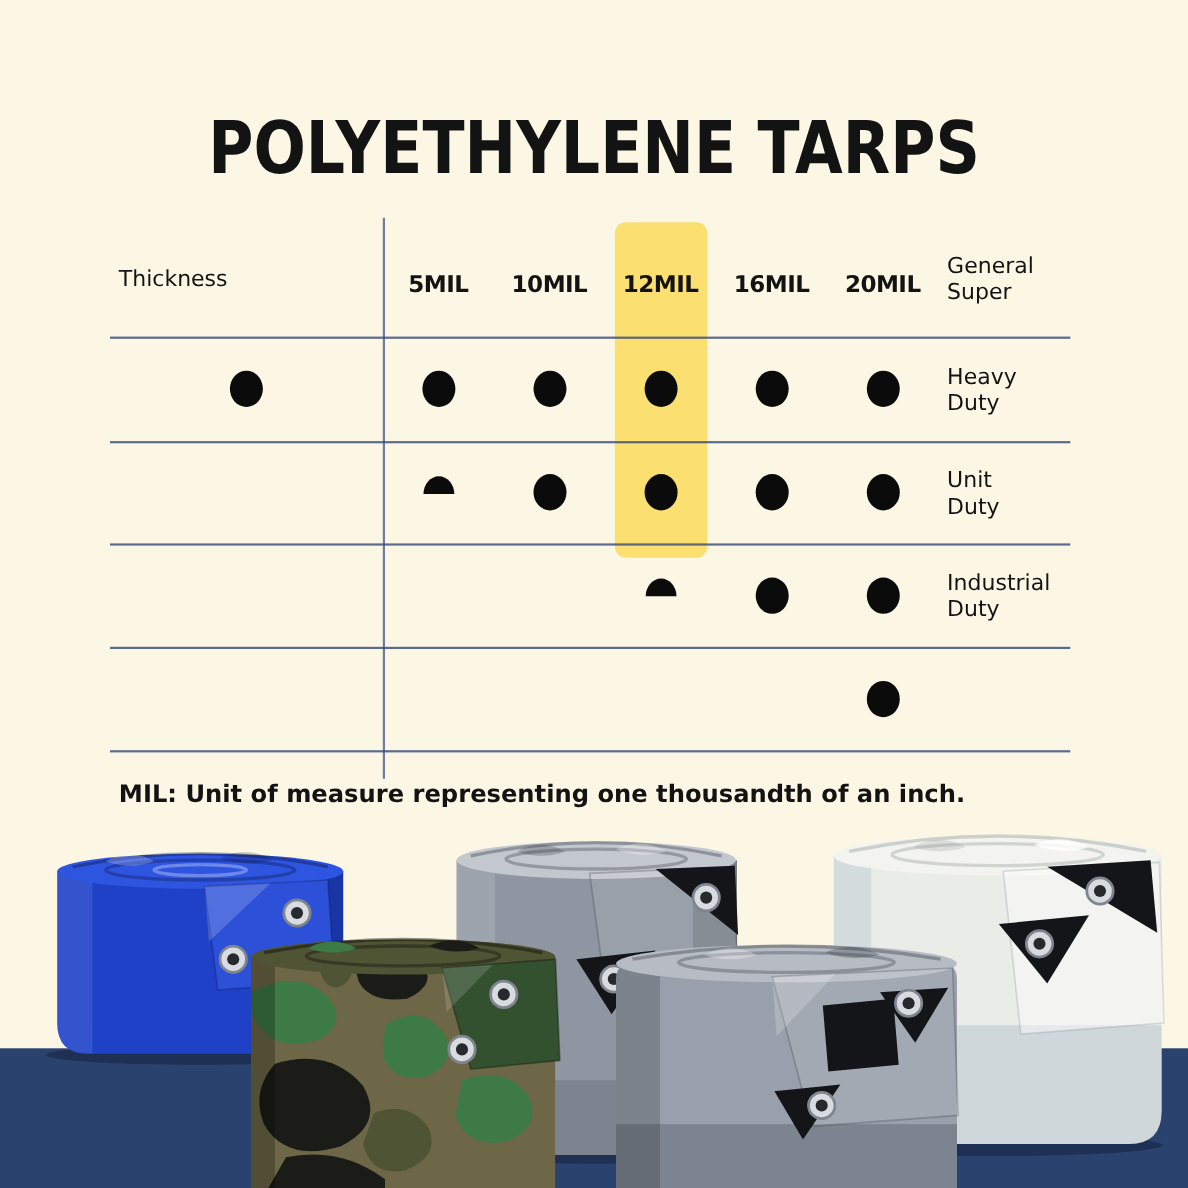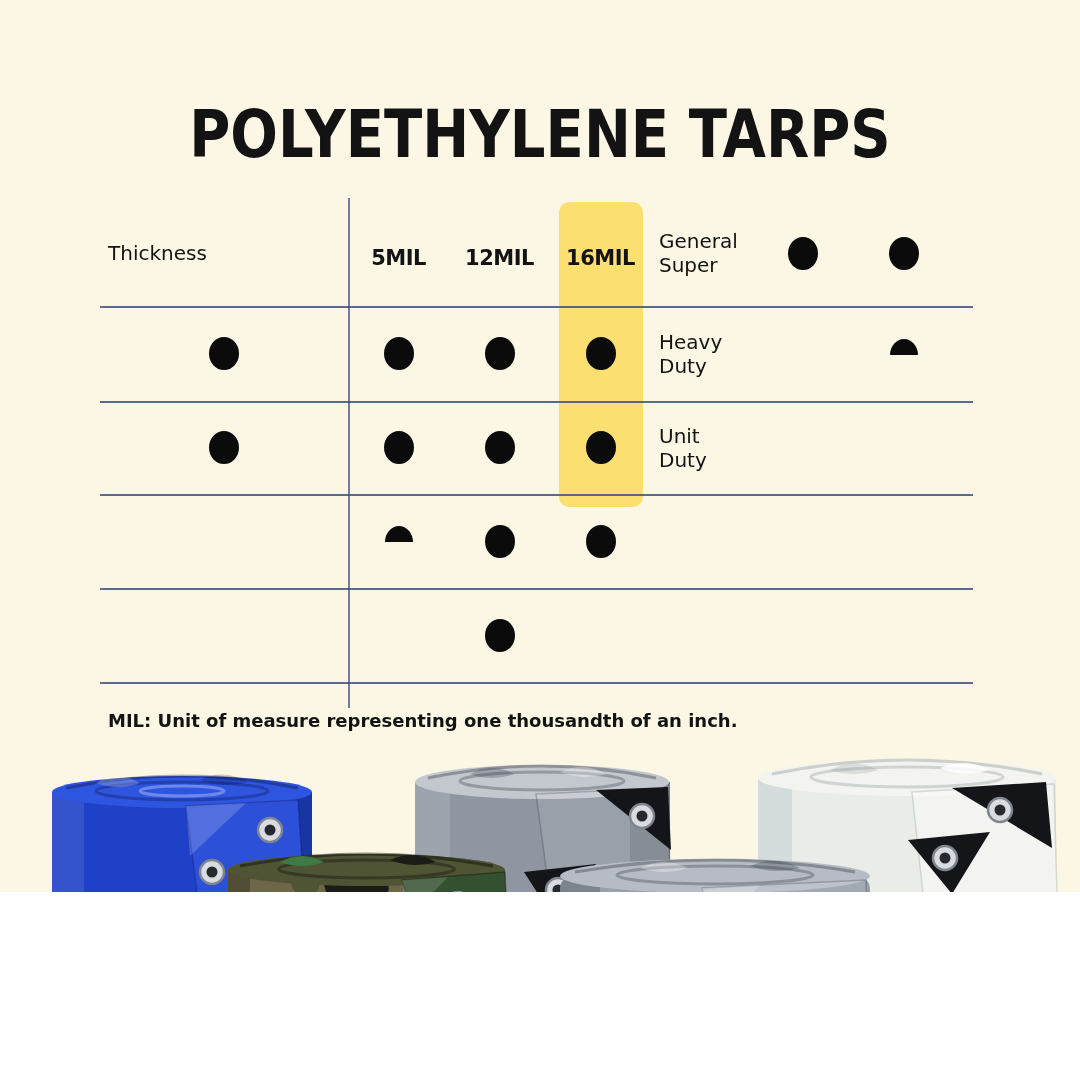--- a/index.html
+++ b/index.html
@@ -1,17 +1,17 @@
 <!DOCTYPE html>
 <html style="--bg: #FBF7E4; --highlight: #FBDF70; --line: #33477A; --dot: #0B0B0B; --text: #131313; --band: #2A436E;"><head>
 <meta charset="utf-8">
 <style>
   html,body{margin:0;padding:0;}
   .canvas{
-    position:relative;width:1080px;height:892px;overflow:hidden;
+    position:relative;width:1080px;height:1080px;overflow:hidden;
     background:var(--bg,#FBF7E4);
     font-family:"DejaVu Sans","Liberation Sans",sans-serif;
     color:var(--text,#131313);
   }
   
   .title{
     position:absolute;top:96px;left:0;width:1080px;margin:0;
     text-align:center;font-size:66px;font-weight:bold;letter-spacing:0px;
     transform:scaleX(.85);transform-origin:center;white-space:nowrap;
   }
@@ -30,21 +30,21 @@
     grid-template-rows:106px 95px 93px 94px 94px;
   }
   .c-cell{display:flex;align-items:center;justify-content:center;}
   .c-corner,.c-label{justify-content:flex-start;padding-left:8px;font-size:20px;font-weight:normal;}
   .c-head{font-size:21px;font-weight:bold;letter-spacing:-.5px;padding-top:10px;}
   .dot{width:30px;height:33px;border-radius:50%;background:var(--dot,#0B0B0B);}
   .dot.half{width:28px;height:16px;border-radius:14px 14px 0 0 / 16px 16px 0 0;transform:translateY(-7px);}
   
   .footnote{
     position:absolute;left:108px;top:710px;margin:0;
-    font-size:18px;font-weight:bold;
+    font-size:22px;font-weight:bold;
   }
   
   .band{position:absolute;left:0;top:953px;width:1080px;height:127px;background:var(--band,#2A436E);z-index:1;}
   .tarps{position:absolute;left:0;top:752px;width:1080px;height:330px;z-index:2;}
 </style>
 </head>
 <body>
 
 <div class="canvas">
 
@@ -54,22 +54,24 @@
     <div class="highlight" id="highlight-band" style="left: 458.5px;"></div>
     <div class="hline hl1"></div>
     <div class="hline hl2"></div>
     <div class="hline hl3"></div>
     <div class="hline hl4"></div>
     <div class="hline hl5"></div>
     <div class="vline"></div>
     <div class="grid" id="matrix-grid">
         <div class="c-cell c-corner">Thickness</div>
         <div class="c-cell c-head">5MIL</div>
+        <div class="c-cell c-head">10MIL</div>
         <div class="c-cell c-head">12MIL</div>
         <div class="c-cell c-head">16MIL</div>
+        <div class="c-cell c-head">20MIL</div>
         <div class="c-cell c-label">General Super</div>
         <div class="c-cell c-dotcell">
           <span class="dot"></span>
         </div>
         <div class="c-cell c-dotcell">
           <span class="dot"></span>
         </div>
         <div class="c-cell c-dotcell">
           <span class="dot"></span>
         </div>
@@ -105,20 +107,21 @@
         <div class="c-cell c-dotcell"></div>
         <div class="c-cell c-dotcell">
           <span class="dot half"></span>
         </div>
         <div class="c-cell c-dotcell">
           <span class="dot"></span>
         </div>
         <div class="c-cell c-dotcell">
           <span class="dot"></span>
         </div>
+        <div class="c-cell c-label">Industrial Duty</div>
         <div class="c-cell c-dotcell"></div>
         <div class="c-cell c-dotcell"></div>
         <div class="c-cell c-dotcell"></div>
         <div class="c-cell c-dotcell"></div>
         <div class="c-cell c-dotcell"></div>
         <div class="c-cell c-dotcell">
           <span class="dot"></span>
         </div>
       </div>
   </div>

